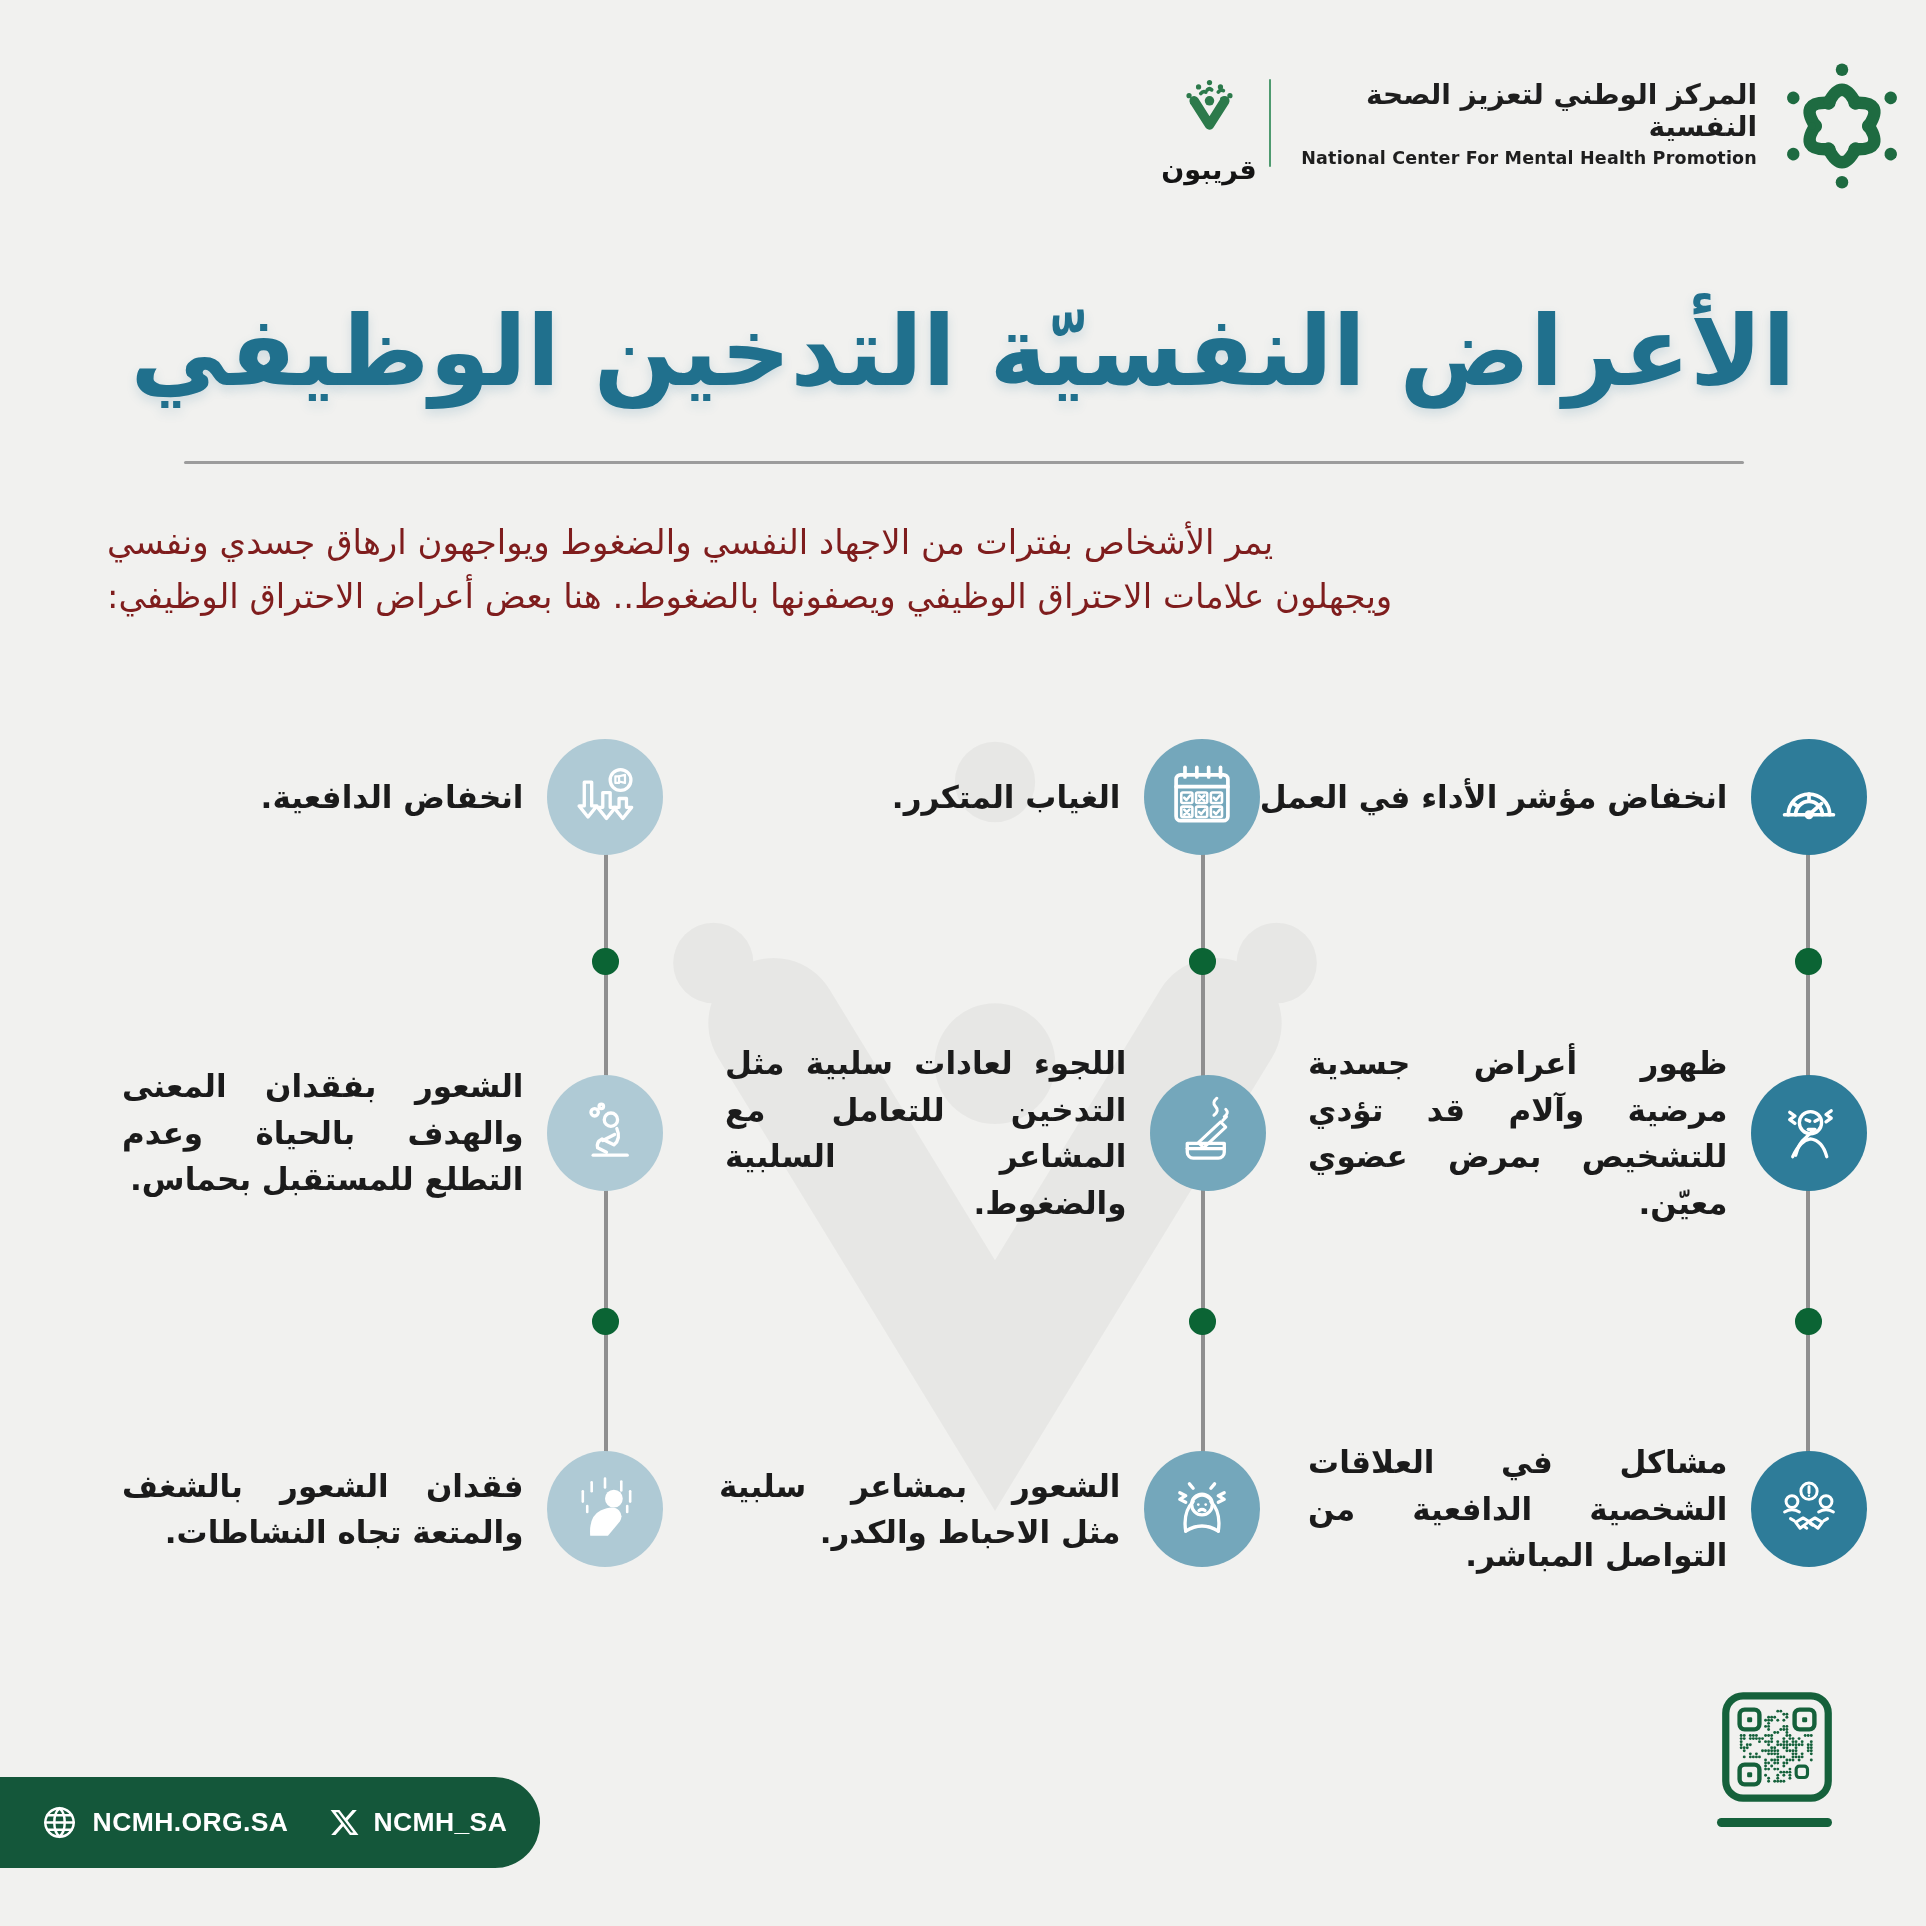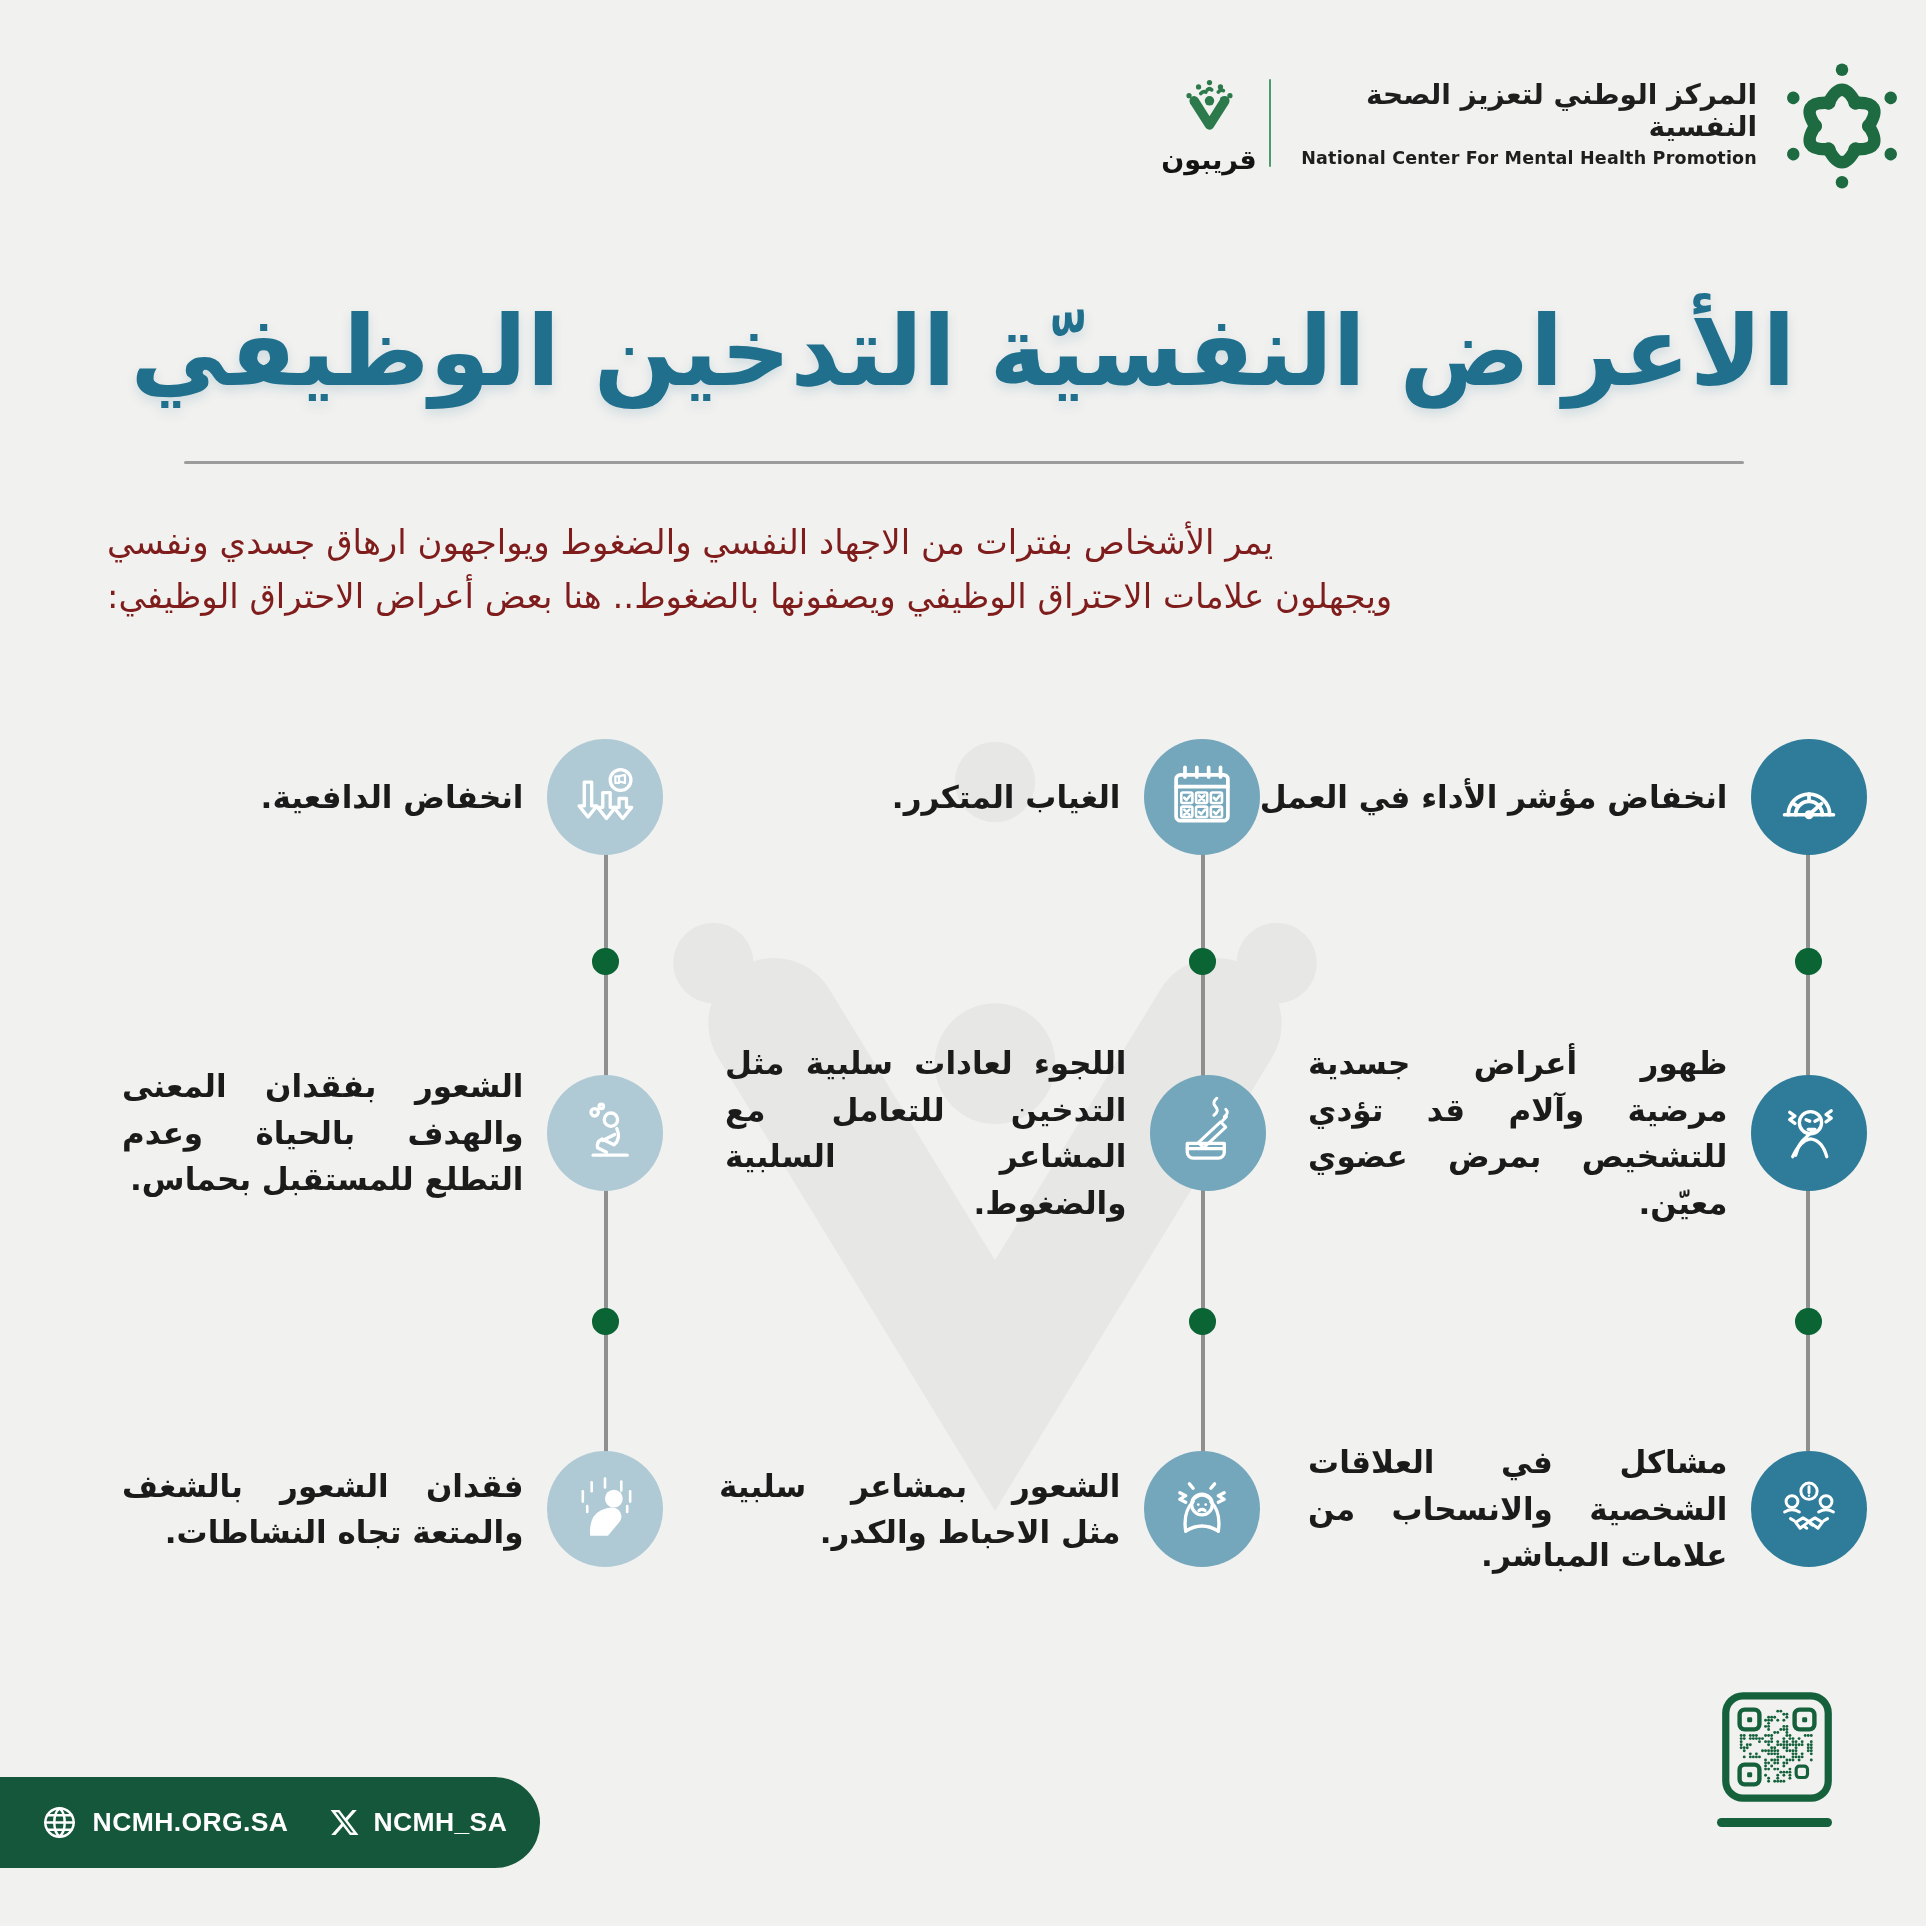--- a/index.html
+++ b/index.html
@@ -7,21 +7,21 @@
           font-family:"DejaVu Sans","Liberation Sans",sans-serif;}
   svg{display:block;}
   
   .org-emblem{position:absolute;left:1767px;top:47px;width:150px;height:158px;}
   .org-text{position:absolute;left:1280px;top:79px;width:477px;direction:rtl;text-align:right;color:#1E1E1E;}
   .org-text .ar{font-size:28px;font-weight:bold;line-height:1.15;}
   .org-text .en{font-size:17.5px;font-weight:bold;letter-spacing:0.2px;margin-top:4.3px;direction:ltr;text-align:right;}
   .header-divider{position:absolute;left:1269px;top:79px;width:2.1px;height:88px;background:#4E9A6F;border-radius:1.3px;}
   .qareebon{position:absolute;left:1160px;top:68px;width:98px;text-align:center;}
   .qareebon .q-icon{width:75px;height:73px;margin:0 auto;}
-  .qareebon .q-label{font-size:27px;font-weight:bold;color:#141414;margin-top:3px;}
+  .qareebon .q-label{font-size:27px;font-weight:bold;color:#141414;margin-top:13px;}
   
   .title{position:absolute;left:0;top:295px;width:1926px;text-align:center;direction:rtl;
          font-size:97px;font-weight:bold;color:#20708D;text-shadow:0 5.1px 10.3px rgba(60,130,160,.18);}
   .title-rule{position:absolute;left:184px;top:461px;width:1560px;height:3px;background:#9C9C9C;border-radius:1.7px;}
   .intro{position:absolute;left:107px;top:516px;width:1712px;direction:rtl;text-align:left;
          font-size:34px;line-height:1.58;color:#7f1d1d;}
   
   .tl-line{position:absolute;width:3.9px;background:#8F8F8F;z-index:1;}
   .tl-dot{position:absolute;width:26.5px;height:26.5px;border-radius:50%;background:#0B6434;z-index:2;}
   .item{position:absolute;display:flex;align-items:center;gap:23.5px;direction:rtl;z-index:3;height:188px;}
@@ -254,21 +254,21 @@
         <circle cx="73" cy="40" r="8"></circle>
           <path d="M63 54 q10 -6 20 0"></path>
         <path d="M32 68 l10 -6 8 5 -12 9 z"></path>
           <path d="M68 68 l-10 -6 -8 5 12 9 z"></path>
         <path d="M30 66 l-5 -3"></path>
           <path d="M70 66 l5 -3"></path>
           <path d="M44 74 l3 2"></path>
           <path d="M52 70 l3 2"></path>
       </svg>
     </div>
-    <div class="item-text">مشاكل في العلاقات الشخصية والانسحاب من علامات المباشر.</div>
+    <div class="item-text">مشاكل في العلاقات الشخصية الدافعية من التواصل المباشر.</div>
   </div>
 
   <div class="item" style="left:719px;width:541px;top:1415px;">
     <div class="circle c-mid">
       <svg viewBox="0 0 100 100" fill="none" stroke="#fff" stroke-width="4.5" stroke-linecap="round" stroke-linejoin="round">
         <circle cx="50" cy="44" r="14"></circle>
           <path d="M38 37 Q50 25 62 37"></path>
         <circle cx="45" cy="44" r="1.8" fill="#fff" stroke="none"></circle>
           <circle cx="55" cy="44" r="1.8" fill="#fff" stroke="none"></circle>
         <path d="M46 52 q4 -3 8 0"></path>

